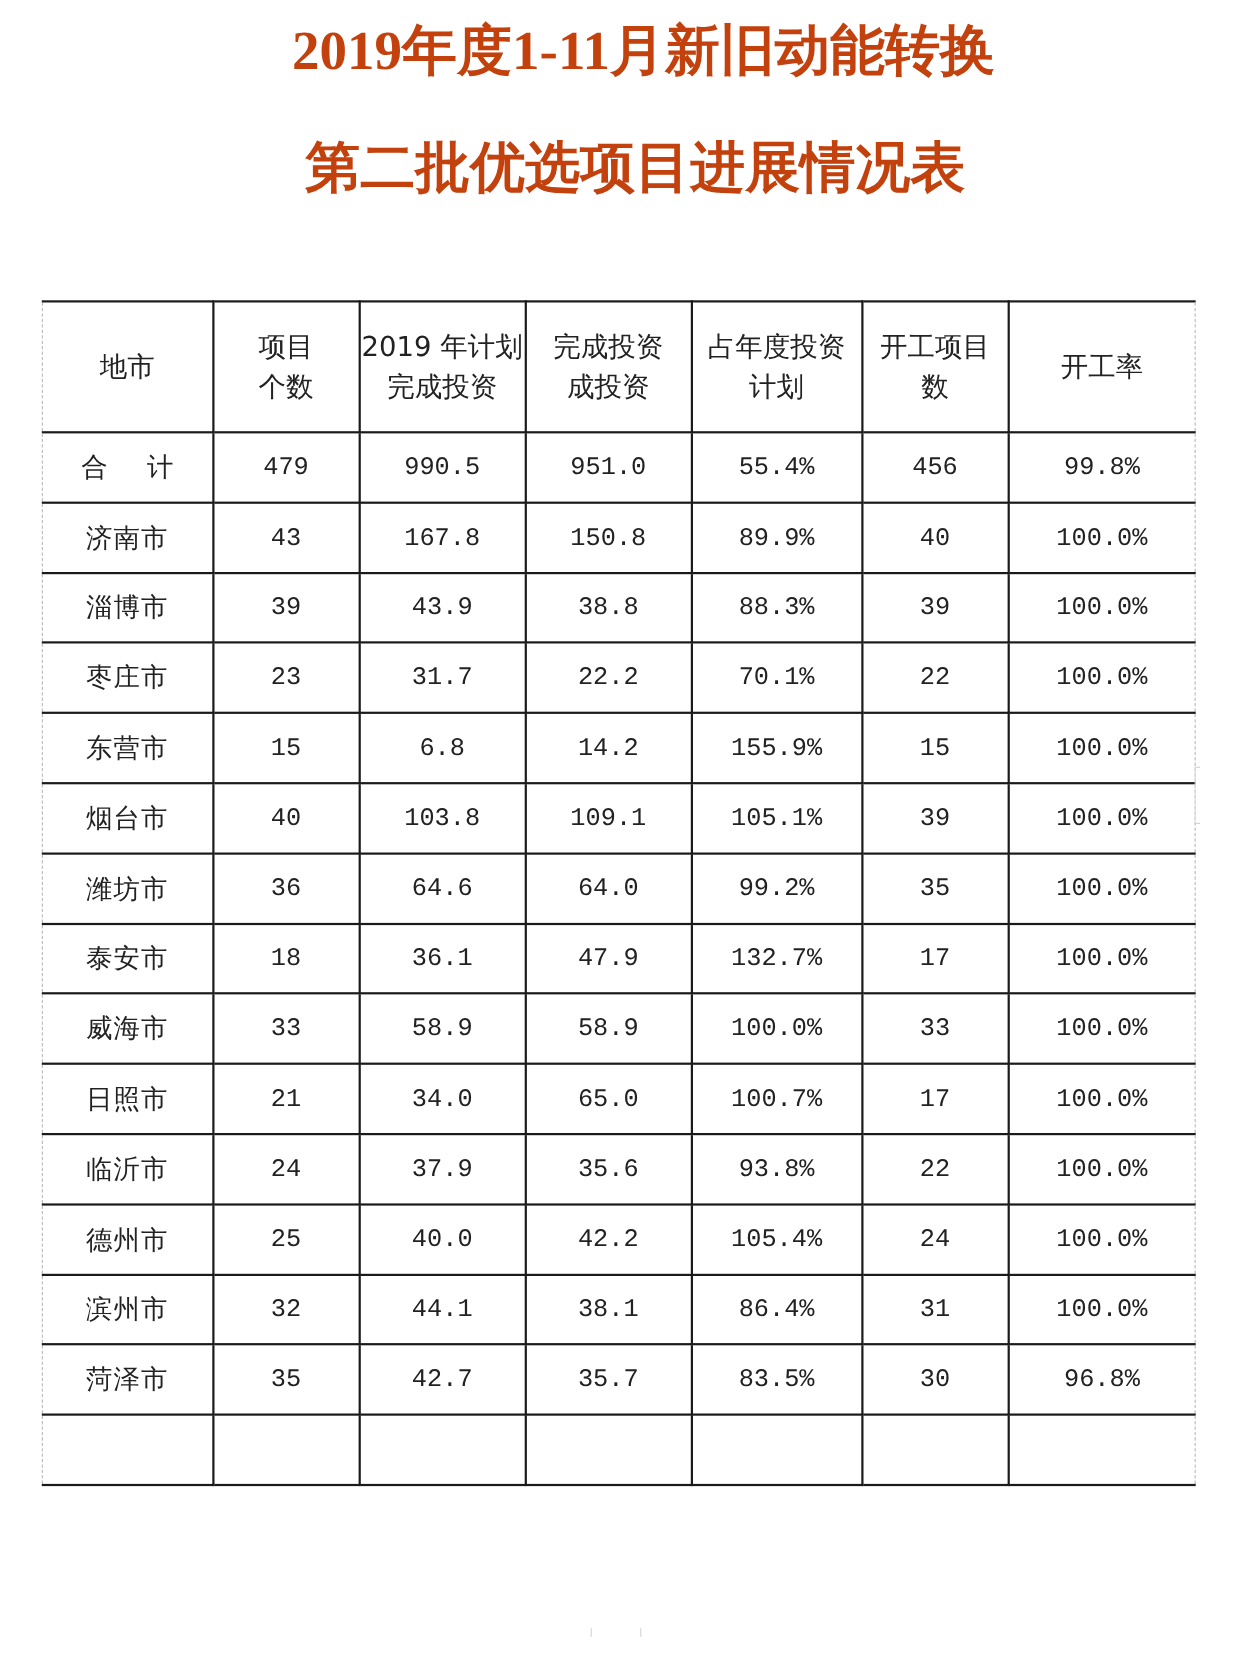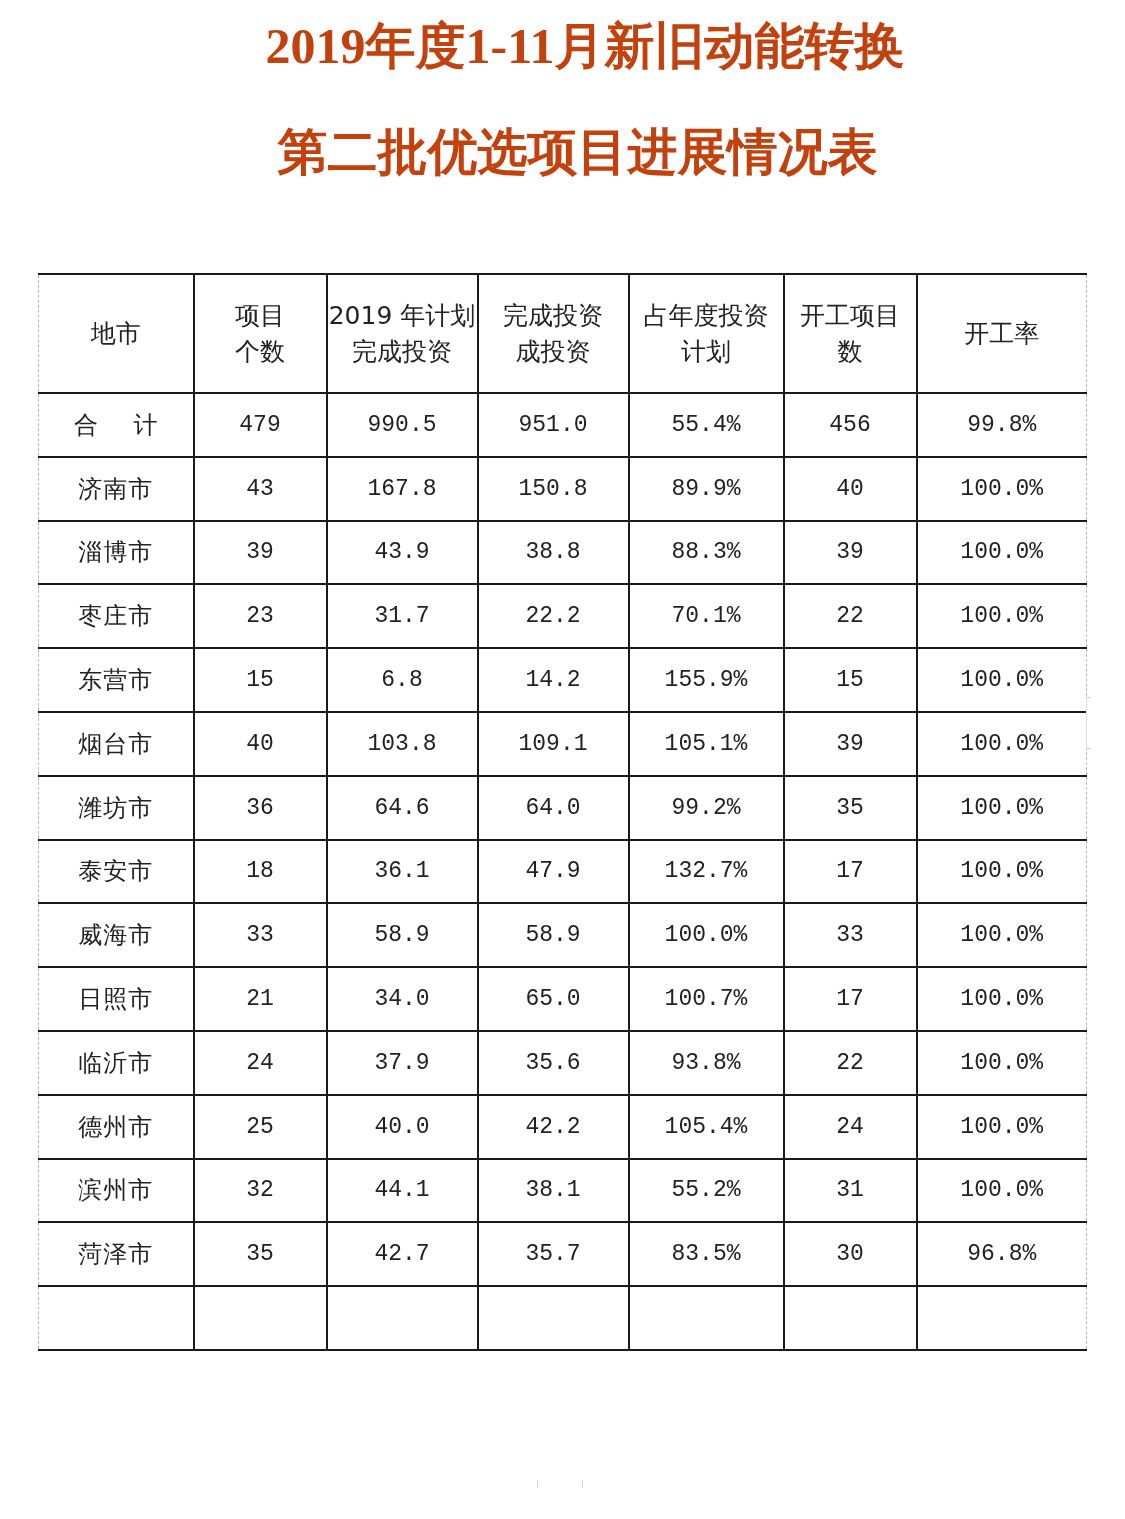--- a/index.html
+++ b/index.html
@@ -270,21 +270,21 @@
         <td>42.2</td>
         <td>105.4%</td>
         <td>24</td>
         <td>100.0%</td>
       </tr>
       <tr>
         <td class="city">滨州市</td>
         <td>32</td>
         <td>44.1</td>
         <td>38.1</td>
-        <td>55.2%</td>
+        <td>86.4%</td>
         <td>31</td>
         <td>100.0%</td>
       </tr>
       <tr>
         <td class="city">菏泽市</td>
         <td>35</td>
         <td>42.7</td>
         <td>35.7</td>
         <td>83.5%</td>
         <td>30</td>

